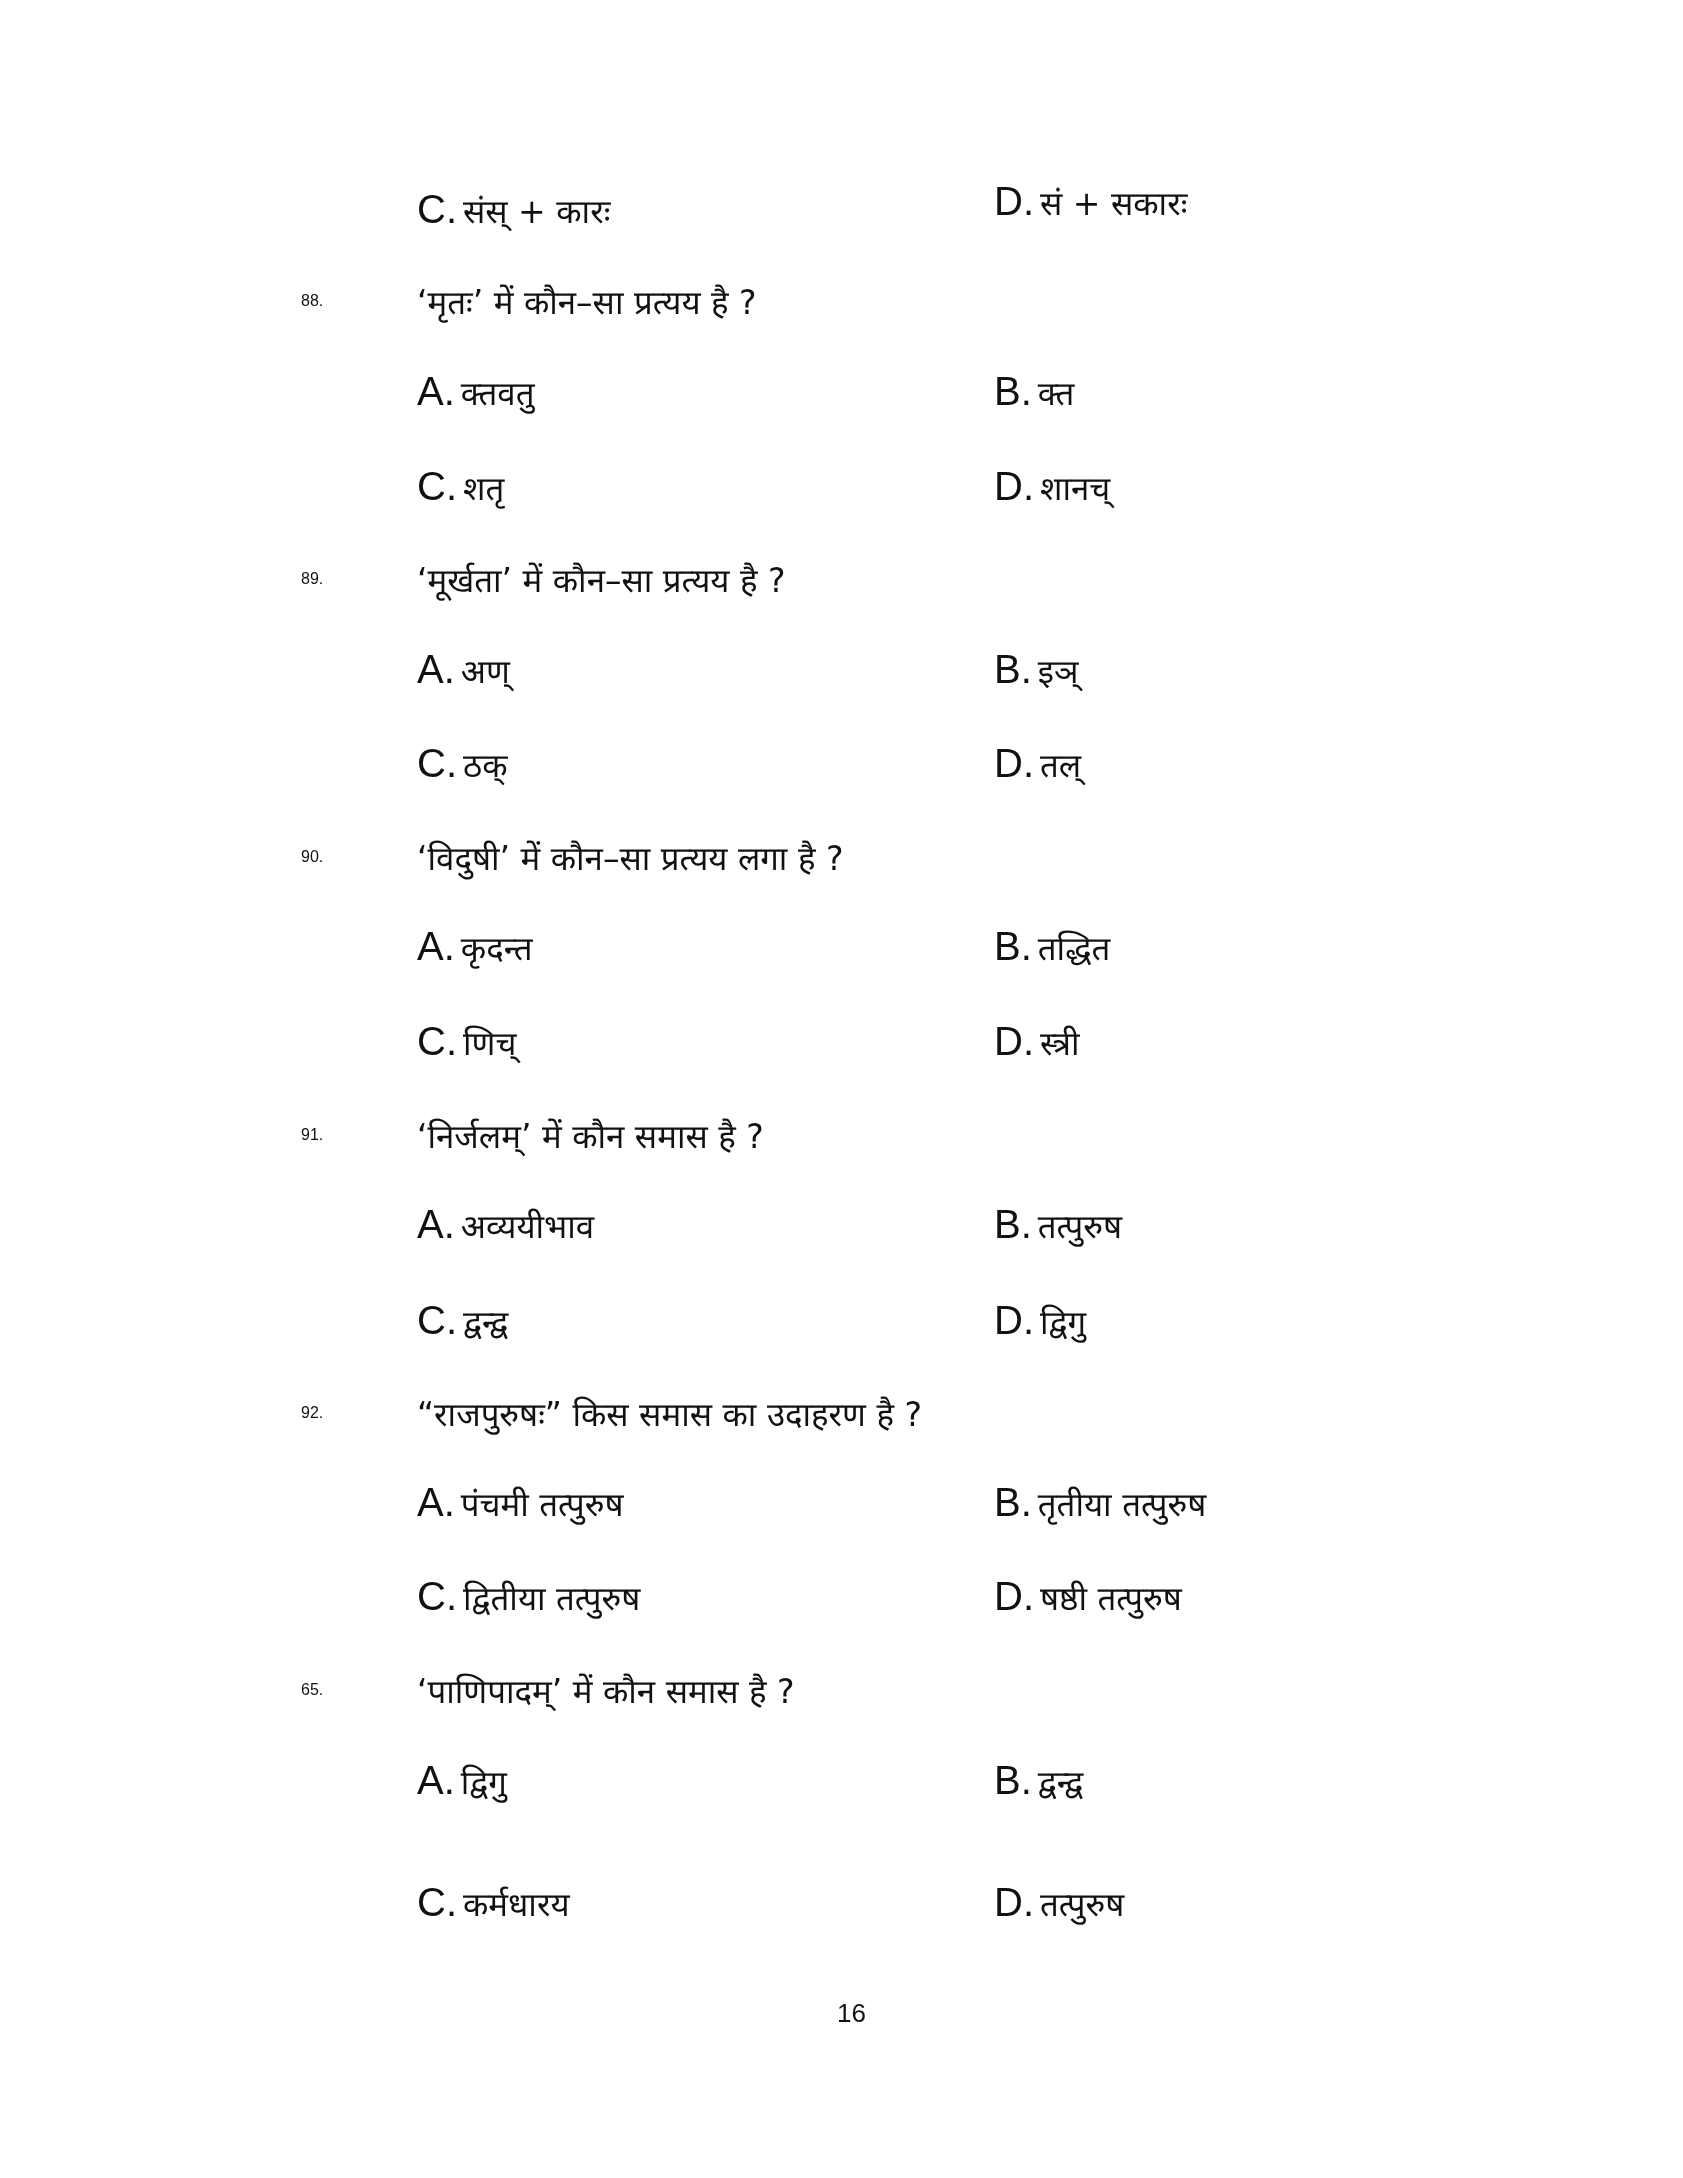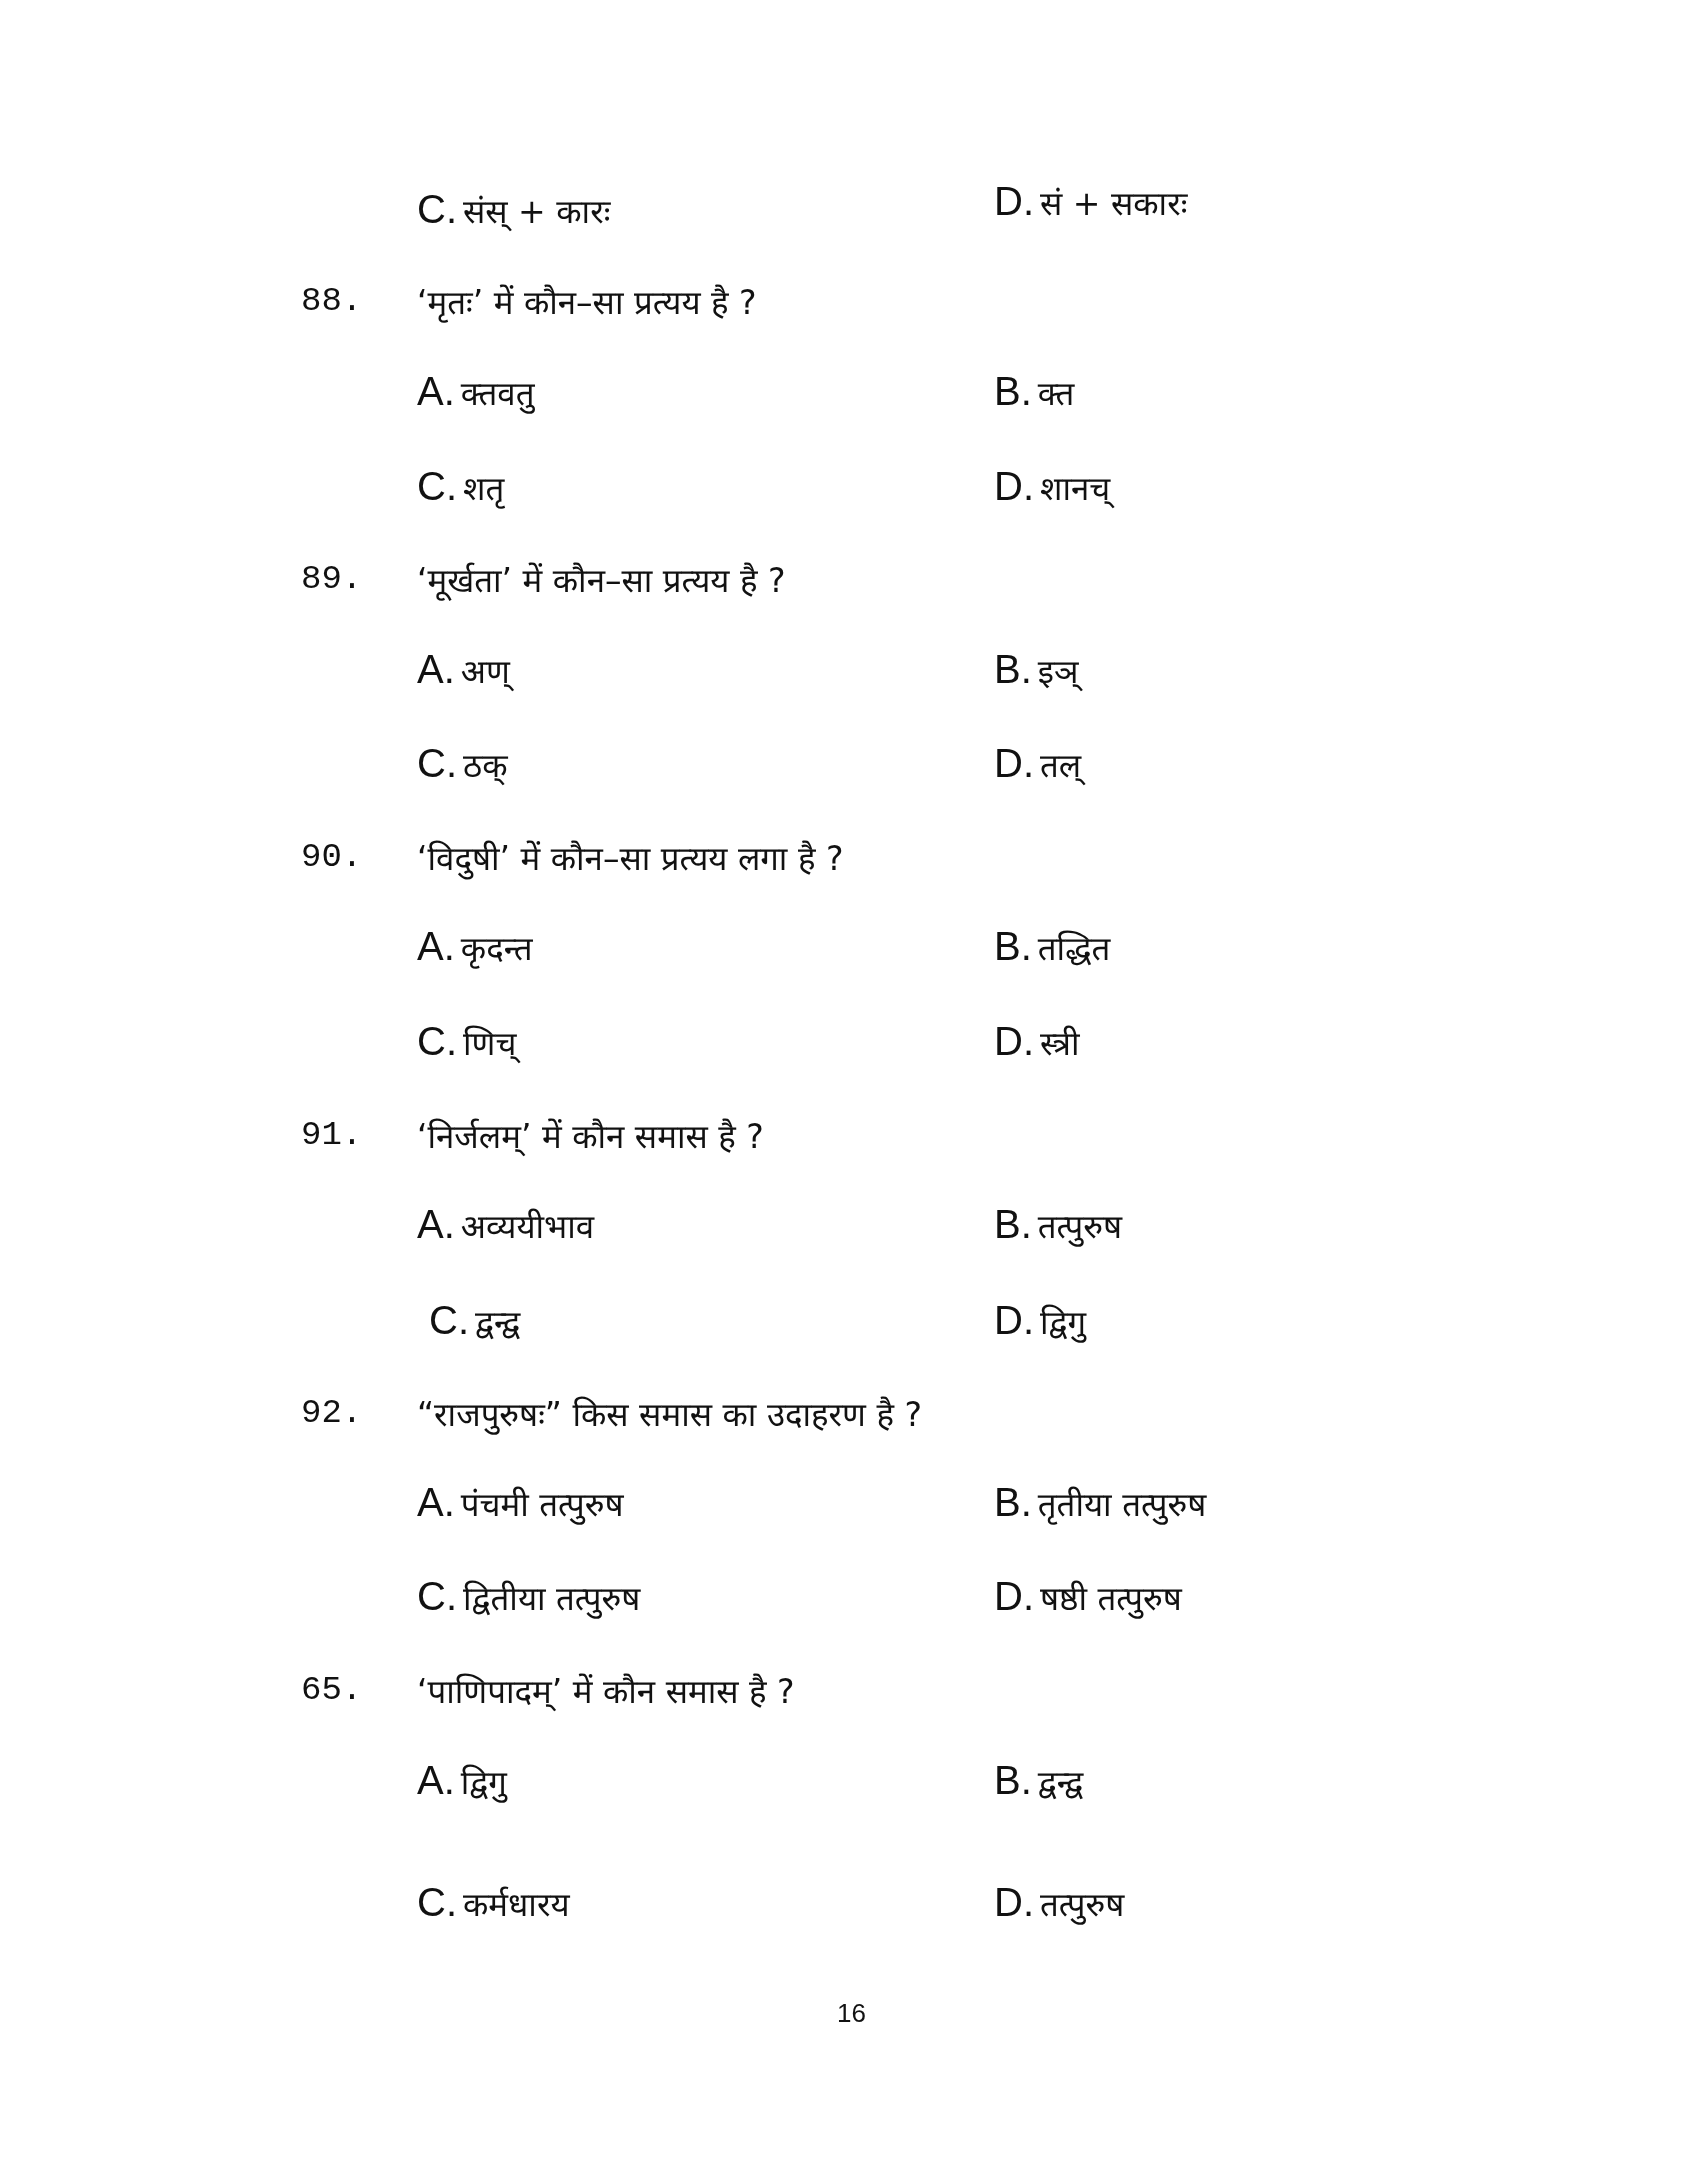--- a/index.html
+++ b/index.html
@@ -1,18 +1,18 @@
 <!DOCTYPE html>
 <html><head>
 <meta charset="utf-8">
 <style>
   html, body { margin:0; padding:0; background:#fff; }
   body { width:1683px; height:2178px; position:relative; overflow:hidden; color:#111; font-family:"DejaVu Sans", sans-serif; }
   .line { position:absolute; white-space:nowrap; transform:translateY(-50%); }
-  .qnum { font-family:Liberation Mono, monospace; font-size:34px; }
+  .qnum { font-family:Liberation Sans, sans-serif; font-size:16px; }
   .qtext { font-size:33px; }
   .opt { font-size:33px; }
   .opt .letter { font-family:"Liberation Sans", sans-serif; font-size:40px; margin-right:6px; }
   .pagenum { font-family:"Liberation Sans", sans-serif; font-size:26px; }
 </style>
 </head>
 <body>
 
 <div id="page">
     <div class="line opt" style="left: 417px; top: 210px;"><span class="letter">C.</span><span>संस् + कारः</span></div>
@@ -32,21 +32,21 @@
     <div class="line qnum" style="left: 301px; top: 857px;">90.</div>
     <div class="line qtext" style="left: 417px; top: 857px;">‘विदुषी’ में कौन–सा प्रत्यय लगा है ?</div>
     <div class="line opt" style="left: 417px; top: 947px;"><span class="letter">A.</span><span>कृदन्त</span></div>
     <div class="line opt" style="left: 994px; top: 947px;"><span class="letter">B.</span><span>तद्धित</span></div>
     <div class="line opt" style="left: 417px; top: 1042px;"><span class="letter">C.</span><span>णिच्</span></div>
     <div class="line opt" style="left: 994px; top: 1042px;"><span class="letter">D.</span><span>स्त्री</span></div>
     <div class="line qnum" style="left: 301px; top: 1135px;">91.</div>
     <div class="line qtext" style="left: 417px; top: 1135px;">‘निर्जलम्’ में कौन समास है ?</div>
     <div class="line opt" style="left: 417px; top: 1225px;"><span class="letter">A.</span><span>अव्ययीभाव</span></div>
     <div class="line opt" style="left: 994px; top: 1225px;"><span class="letter">B.</span><span>तत्पुरुष</span></div>
-    <div class="line opt" style="left: 417px; top: 1321px; margin-left: 12px;"><span class="letter">C.</span><span>द्वन्द्व</span></div>
+    <div class="line opt" style="left: 417px; top: 1321px;"><span class="letter">C.</span><span>द्वन्द्व</span></div>
     <div class="line opt" style="left: 994px; top: 1321px;"><span class="letter">D.</span><span>द्विगु</span></div>
     <div class="line qnum" style="left: 301px; top: 1413px;">92.</div>
     <div class="line qtext" style="left: 417px; top: 1413px; text-align: center;">“राजपुरुषः” किस समास का उदाहरण है ?</div>
     <div class="line opt" style="left: 417px; top: 1503px;"><span class="letter">A.</span><span>पंचमी तत्पुरुष</span></div>
     <div class="line opt" style="left: 994px; top: 1503px;"><span class="letter">B.</span><span>तृतीया तत्पुरुष</span></div>
     <div class="line opt" style="left: 417px; top: 1597px;"><span class="letter">C.</span><span>द्वितीया तत्पुरुष</span></div>
     <div class="line opt" style="left: 994px; top: 1597px;"><span class="letter">D.</span><span>षष्ठी तत्पुरुष</span></div>
     <div class="line qnum" style="left: 301px; top: 1690px;">65.</div>
     <div class="line qtext" style="left: 417px; top: 1690px;">‘पाणिपादम्’ में कौन समास है ?</div>
     <div class="line opt" style="left: 417px; top: 1781px;"><span class="letter">A.</span><span>द्विगु</span></div>

